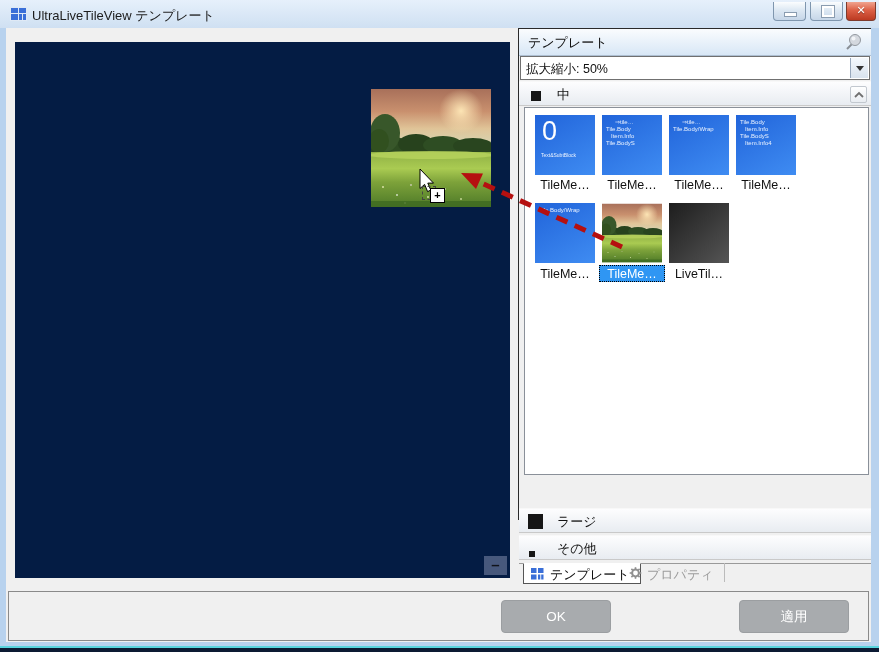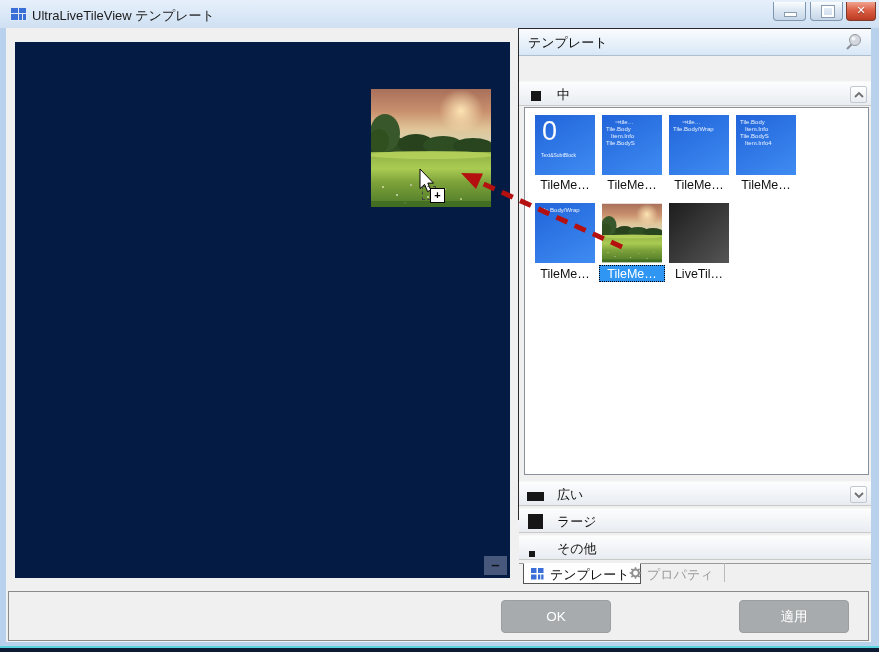--- a/index.html
+++ b/index.html
@@ -171,20 +171,26 @@
   <div class="panel">
     <div class="panel-header">
       <span class="txt">テンプレート</span>
       <svg class="pin-icon" viewBox="0 0 20 20">
         <line x1="4" y1="17" x2="10" y2="11" stroke="#8a8f96" stroke-width="2"></line>
         <circle cx="12" cy="8" r="5.5" fill="#d4d8de" stroke="#93989f" stroke-width="1"></circle>
         <circle cx="10.5" cy="6.5" r="2" fill="#f2f4f7"></circle>
       </svg>
     </div>
 
+    <div class="zoom-combo">
+      <span class="txt">拡大縮小: 50%</span>
+      <div class="combo-btn">
+        <span class="ar"></span>
+      </div>
+    </div>
 
     <div class="sec-header" style="top:52px;">
       <span class="sq" style="left:12px;top:9px;width:10px;height:10px;"></span>
       <span class="txt">中</span>
       <div class="chev-btn" style="top:4px;">
         <svg width="12" height="10" viewBox="0 0 12 10">
           <polyline points="2,7 6,3 10,7" fill="none" stroke="#707070" stroke-width="1.8"></polyline>
         </svg>
       </div>
     </div>
@@ -229,29 +235,20 @@
       </div>
       <svg class="tile" style="left:77px;top:95px;" viewBox="0 0 120 118">
         <use href="#landscape"></use>
       </svg>
       <div class="tile dark" style="left:144px;top:95px;"></div>
       <div class="tile-label" style="left:7px;top:158px;">TileMe…</div>
       <div class="tile-label selected" style="left:74px;top:157px;">TileMe…</div>
       <div class="tile-label" style="left:141px;top:158px;">LiveTil…</div>
     </div>
 
-    <div class="sec-header" style="top:452px;">
-      <span class="sq" style="left:8px;top:10px;width:17px;height:9px;"></span>
-      <span class="txt">広い</span>
-      <div class="chev-btn" style="top:4px;">
-        <svg width="12" height="10" viewBox="0 0 12 10">
-          <polyline points="2,3 6,7 10,3" fill="none" stroke="#707070" stroke-width="1.8"></polyline>
-        </svg>
-      </div>
-    </div>
 
     <div class="sec-header" style="top:479px;">
       <span class="sq" style="left:9px;top:5px;width:15px;height:15px;"></span>
       <span class="txt">ラージ</span>
     </div>
 
     <div class="sec-header" style="top:506px;">
       <span class="sq" style="left:10px;top:15px;width:6px;height:6px;"></span>
       <span class="txt">その他</span>
     </div>

